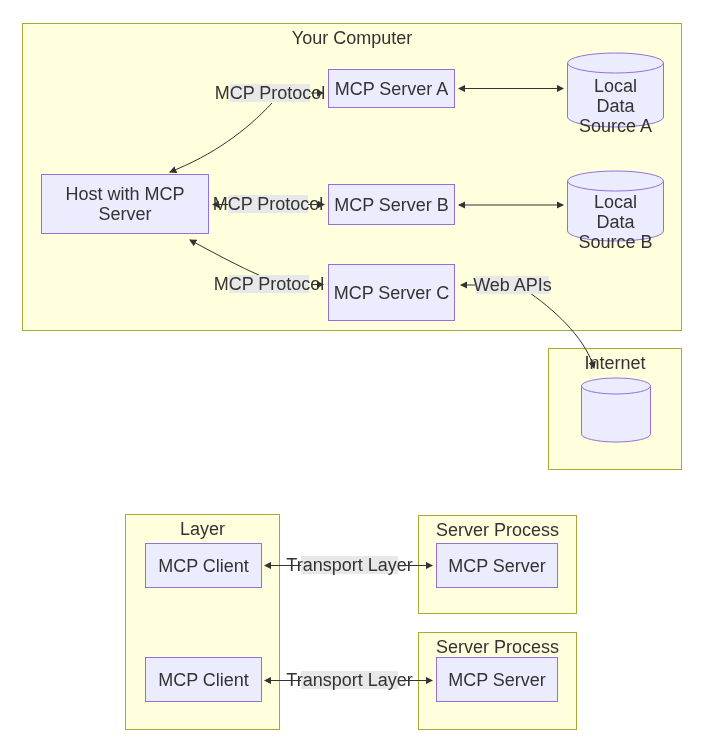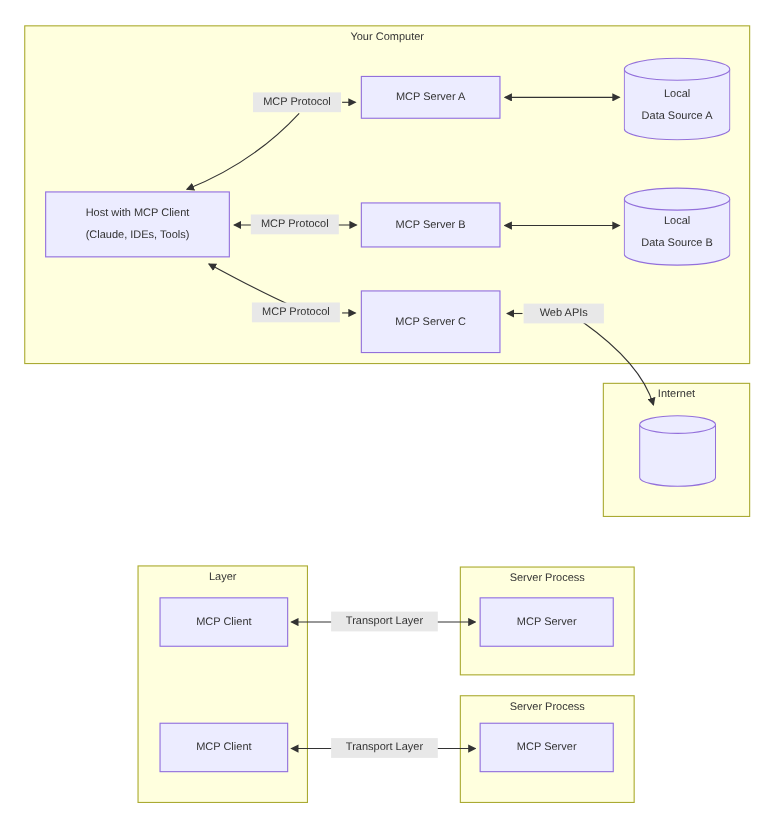--- a/index.html
+++ b/index.html
@@ -4,21 +4,21 @@
 <style>
   :root{
     --subgraph-fill:#ffffde; --subgraph-border:#aaaa33;
     --node-fill:#ececff; --node-border:#9370db;
     --edge-label-bg:#e8e8e8; --line:#333333; --text:#333333;
   }
   html,body{margin:0;padding:0;background:#fff;}
   .canvas{
     position:relative;width:709px;height:749px;background:#fff;
     font-family:"Liberation Sans","DejaVu Sans",sans-serif;
-    font-size:10px;color:var(--text);overflow:hidden;
+    font-size:18px;color:var(--text);overflow:hidden;
   }
   .subgraph{
     position:absolute;background:var(--subgraph-fill);
     border:1px solid var(--subgraph-border);box-sizing:border-box;z-index:0;
   }
   .subgraph-title{
     position:absolute;top:4px;left:0;right:0;text-align:center;color:var(--text);
   }
   .node{
     position:absolute;background:var(--node-fill);
@@ -86,22 +86,21 @@
 
     <path class="edge" d="M 475 285 L 461 285" marker-end="url(#ah)"></path>
     <path class="edge" d="M 530 293 C 561 315, 586 341, 594 368" marker-end="url(#ah)"></path>
 
     <path class="edge" d="M 265 565.5 L 432 565.5" marker-start="url(#ah)" marker-end="url(#ah)"></path>
 
     <path class="edge" d="M 265 680.5 L 432 680.5" marker-start="url(#ah)" marker-end="url(#ah)"></path>
   </svg>
 
   <div class="node" style="left:41px;top:174px;width:168px;height:60px;">
-    <span>Host with MCP Client</span>
-    <span>(Claude, IDEs, Tools)</span>
+    <span>Host with MCP Server</span>
   </div>
 
   <div class="node" style="left:328px;top:69px;width:127px;height:39px;">
     <span>MCP Server A</span>
   </div>
 
   <div class="node" style="left:328px;top:184px;width:127px;height:41px;">
     <span>MCP Server B</span>
   </div>
 

